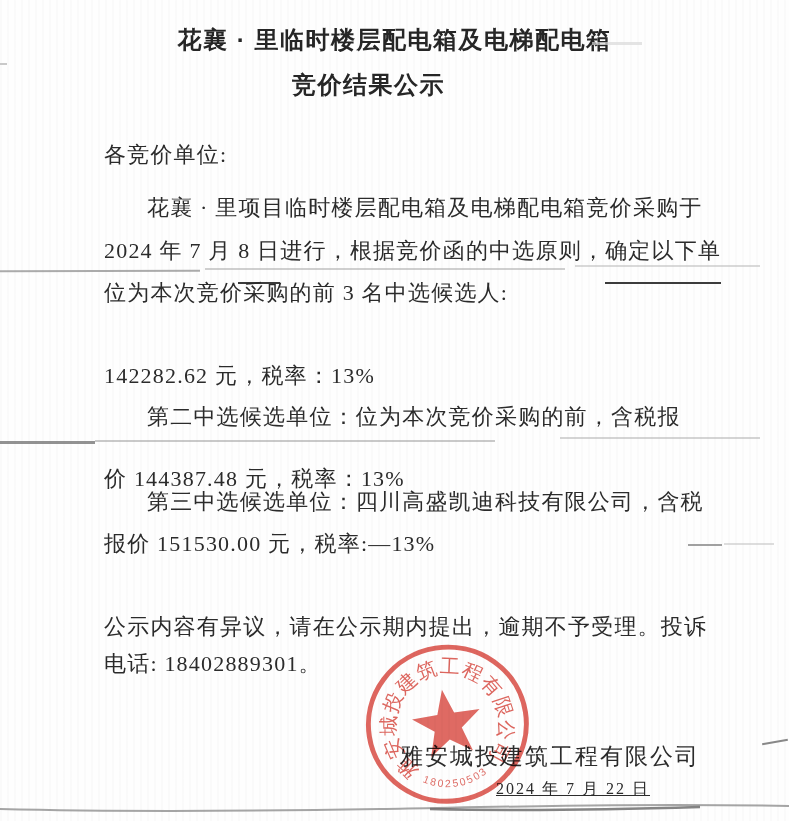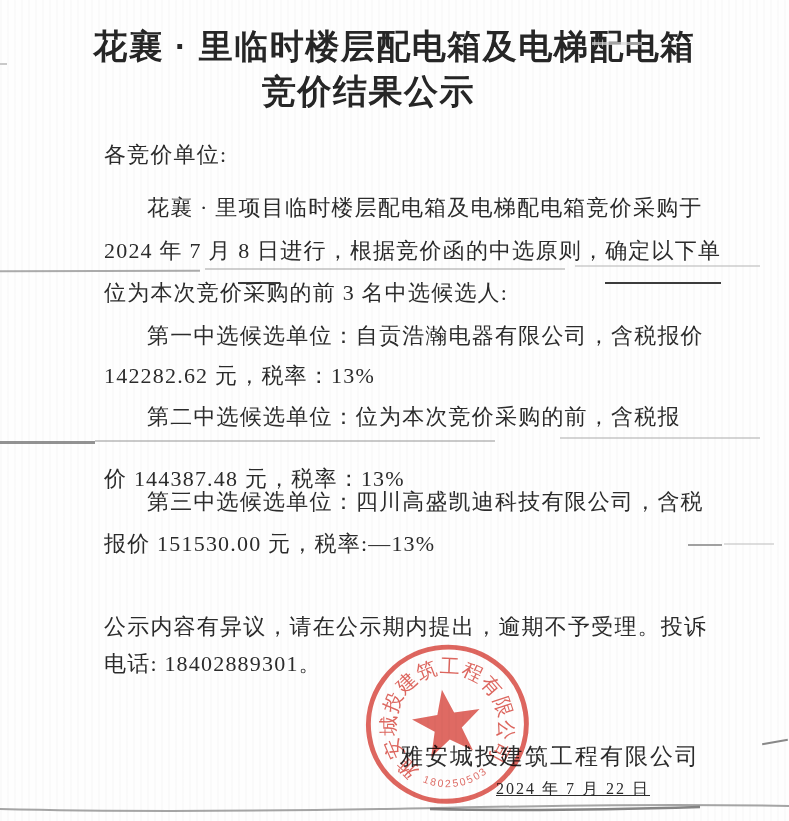--- a/index.html
+++ b/index.html
@@ -18,21 +18,21 @@
     position:absolute; inset:0;
     background:repeating-linear-gradient(90deg,
       rgba(0,0,0,0.015) 0 2px, rgba(0,0,0,0) 2px 7px);
     pointer-events:none;
   }
   .title-line {
     position:absolute; left:0; width:789px;
     text-align:center;
     font-family:"Liberation Sans","DejaVu Sans",sans-serif;
     font-weight:bold;
-    font-size:34px;
+    font-size:24px;
     letter-spacing:1.5px;
     color:#262626;
     white-space:nowrap;
   }
   .t1 { top:24px; }
   .t2 { top:69px; transform:translateX(-26px); }
 
   .ln {
     position:absolute;
     white-space:nowrap;
@@ -88,21 +88,20 @@
   <div class="title-line t2">竞价结果公示</div>
 
   <div class="ln x-margin" style="top:140px">各竞价单位:</div>
 
   <div class="ln x-indent" style="top:193px">花襄 · 里项目临时楼层配电箱及电梯配电箱竞价采购于</div>
 
   <div class="ln x-margin" style="top:236px"><span>2024 年 7 月 </span><span class="u">8 日</span><span>进行，根据竞价函的中选原则，</span><span class="u">确定以下单</span></div>
 
   <div class="ln x-margin" style="top:278px">位为本次竞价采购的前 3 名中选候选人:</div>
 
-  <div class="ln x-indent" style="top:321px">第一中选候选单位：自贡浩瀚电器有限公司，含税报价</div>
   <div class="ln x-margin" style="top:361px">142282.62 元，税率：13%</div>
 
   <div class="ln x-indent" style="top:402px">第二中选候选单位：位为本次竞价采购的前，含税报</div>
   <div class="ln x-margin" style="top:464px">价 144387.48 元，税率：13%</div>
 
   <div class="ln x-indent" style="top:487px">第三中选候选单位：四川高盛凯迪科技有限公司，含税</div>
   <div class="ln x-margin" style="top:529px">报价 151530.00 元，税率:—13%</div>
 
   <div class="ln x-margin" style="top:612px">公示内容有异议，请在公示期内提出，逾期不予受理。投诉</div>
   <div class="ln x-margin" style="top:649px">电话: 18402889301。</div>

